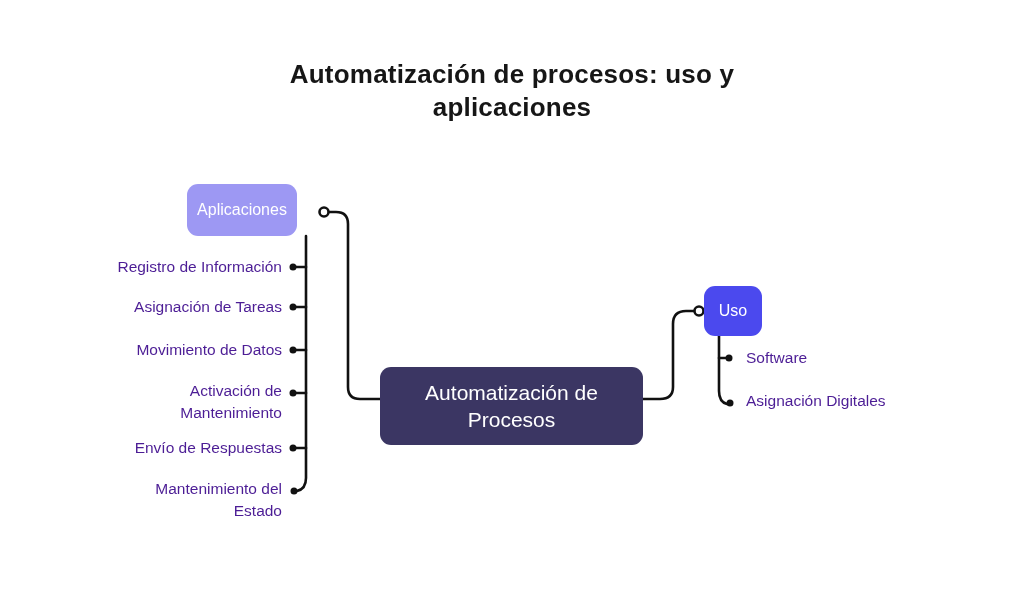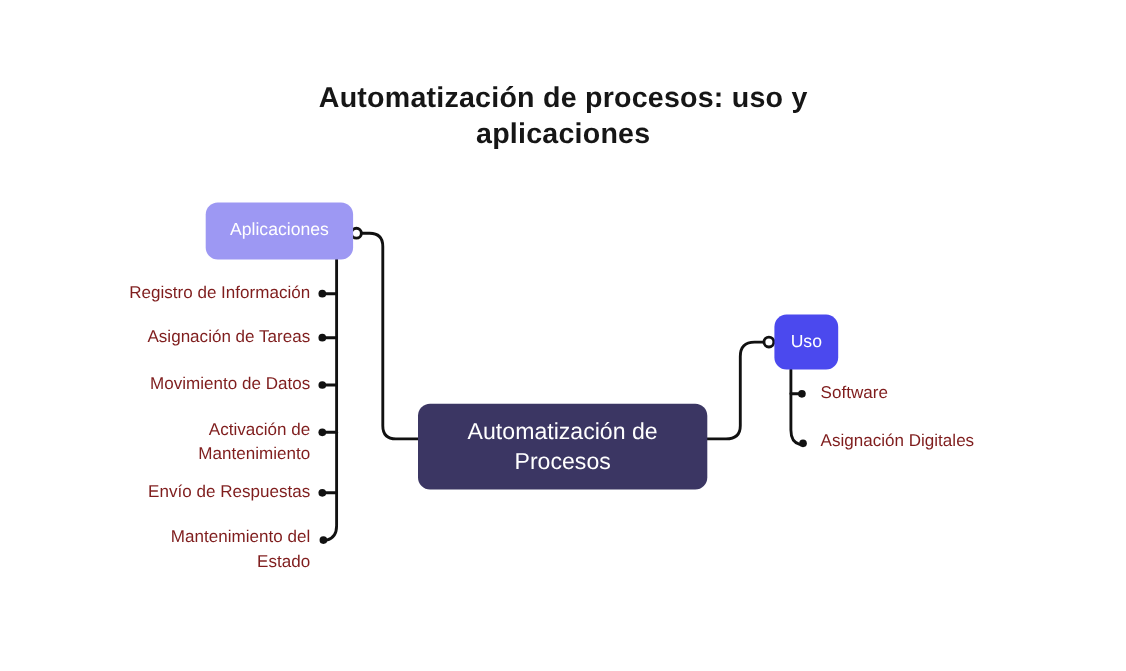--- a/index.html
+++ b/index.html
@@ -13,21 +13,21 @@
   }
   .canvas {
     position: relative;
     width: 1024px;
     height: 610px;
     background: #ffffff;
   }
   .title {
     position: absolute;
     left: 232px;
-    top: 72px;
+    top: 58px;
     width: 560px;
     text-align: center;
     font-size: 26px;
     line-height: 33px;
     font-weight: 700;
     color: #161616;
     letter-spacing: 0.2px;
   }
   .connector-layer {
     position: absolute;
@@ -42,21 +42,21 @@
     display: flex;
     align-items: center;
     justify-content: center;
     text-align: center;
     color: #ffffff;
     border-radius: 11px;
     box-sizing: border-box;
   }
   .node-aplicaciones {
     left: 187px; top: 184px;
-    width: 134px; height: 52px;
+    width: 110px; height: 52px;
     background: #9d98f3;
     font-size: 16px;
   }
   .node-central {
     left: 380px; top: 367px;
     width: 263px; height: 78px;
     background: #3b3663;
     font-size: 21px;
     line-height: 27px;
     padding: 0 16px;
@@ -64,21 +64,21 @@
   .node-uso {
     left: 704px; top: 286px;
     width: 58px; height: 50px;
     background: #4b49ee;
     font-size: 16px;
   }
   .leaf {
     position: absolute;
     font-size: 15.5px;
     line-height: 22px;
-    color: #7f1d1d;
+    color: #4c1d95;
   }
   .leaf-left {
     right: 742px; 
     text-align: right;
     white-space: nowrap;
   }
   .leaf-left.wrap {
     white-space: normal;
     width: 150px;
   }

